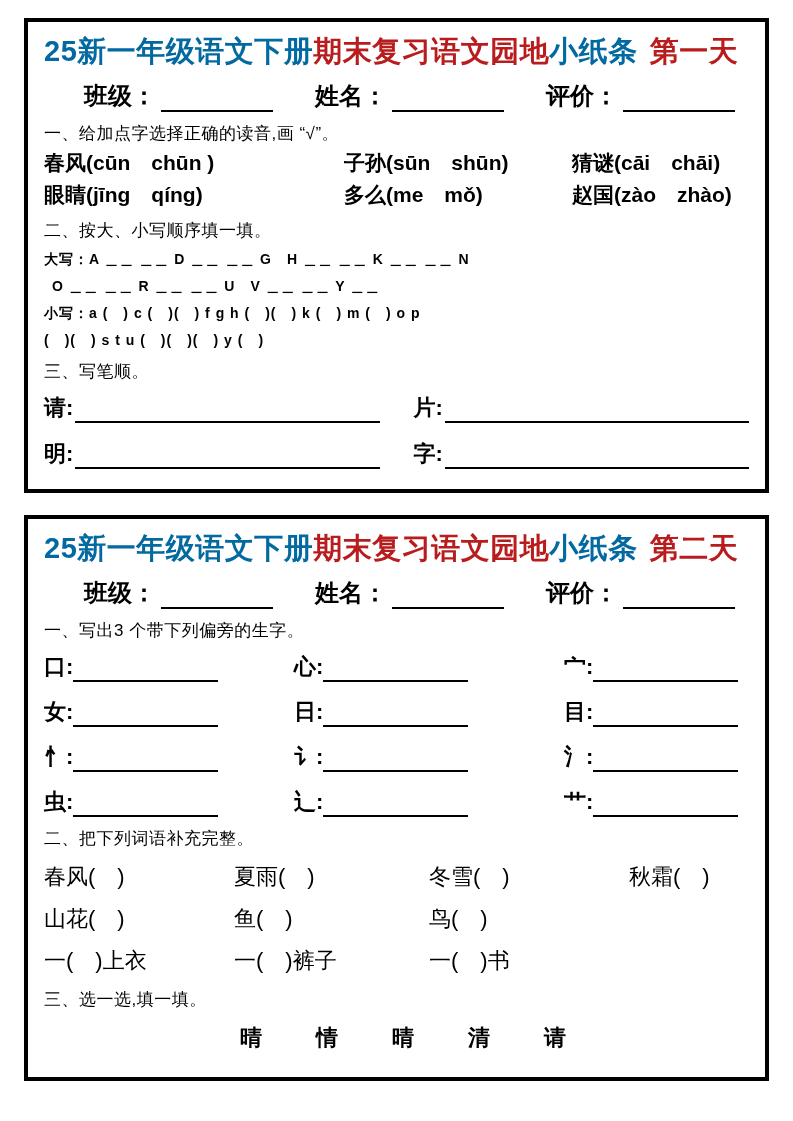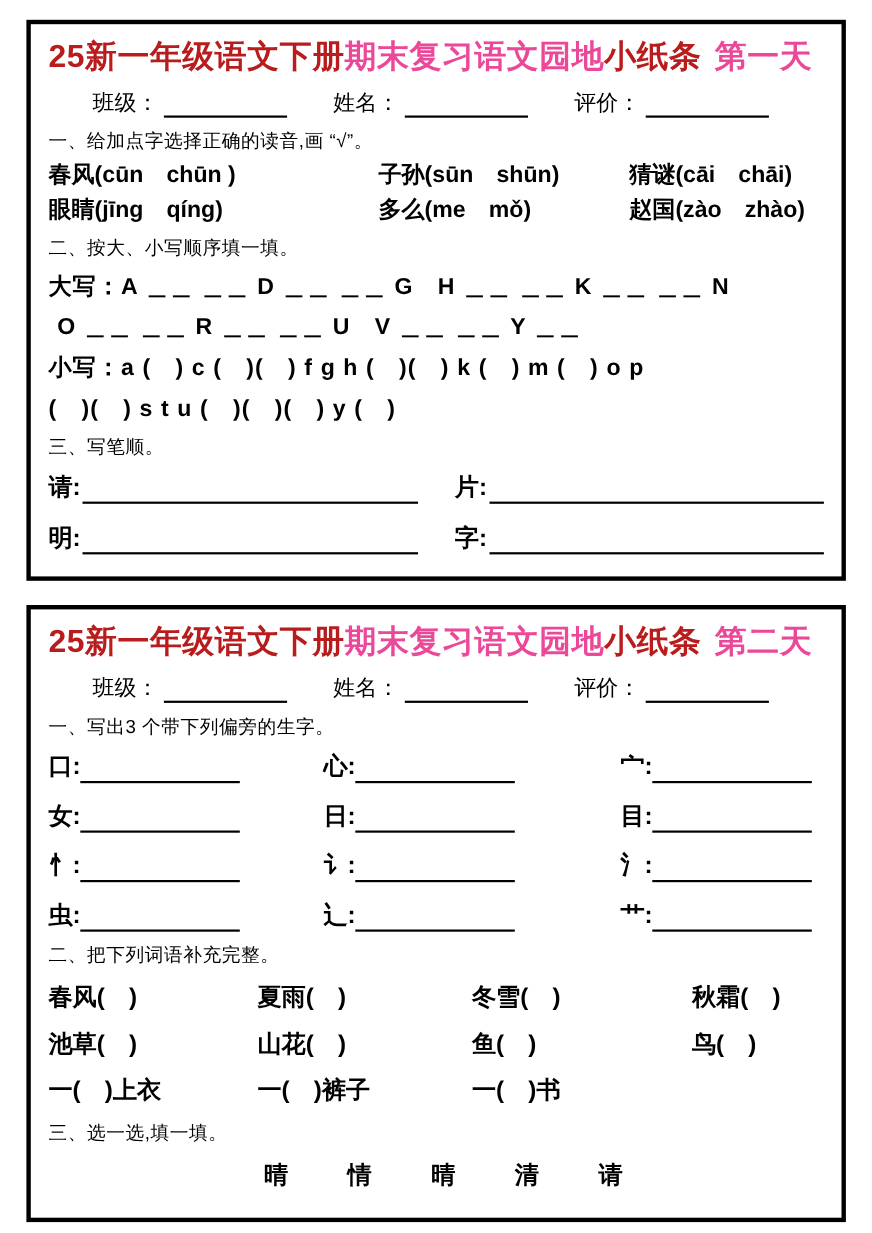--- a/index.html
+++ b/index.html
@@ -7,46 +7,46 @@
   body {
     width:793px; height:1121px;
     font-family:"Liberation Sans","DejaVu Sans",sans-serif;
     color:#000;
     overflow:hidden;
   }
   .sheet { padding:18px 24px 0; display:flex; flex-direction:column; gap:22px; }
   .box { border:4px solid #000; background:#fff; padding:8px 16px 14px; }
 
   .title { font-size:29px; font-weight:900; white-space:nowrap; margin:2px 0 8px; letter-spacing:0.5px; }
-  .t-black { color:#b91c1c;margin-top:28px; }
-  .t-red { color:#ec4899; }
+  .t-black { color:#0369a1;margin-top:28px; }
+  .t-red { color:#b91c1c; }
   .t-day { margin-left:12px; }
 
-  .fields { display:flex; gap:42px; align-items:flex-end; font-size:20px; font-weight:400; margin:2px 0 10px 40px; }
+  .fields { display:flex; gap:42px; align-items:flex-end; font-size:24px; font-weight:700; margin:2px 0 10px 40px; }
   .field { display:flex; align-items:flex-end; }
   .blank { display:inline-block; border-bottom:2px solid #000; height:21px; }
   .field-blank { width:112px; margin-left:5px; }
 
   .heading { font-size:17px; font-weight:400; margin:10px 0 4px; letter-spacing:0.5px; }
 
   .pinyin-row { display:grid; grid-template-columns:300px 228px 1fr; font-size:21px; font-weight:600; margin:4px 0 4px; }
   .pinyin-row:last-of-type { margin-bottom:6px; }
 
-  .abc-line { font-size:21px; font-weight:600; margin:9px 0; letter-spacing:1px; white-space:pre-wrap; }
+  .abc-line { font-size:14px; font-weight:600; margin:9px 0; letter-spacing:1px; white-space:pre-wrap; }
   .abc-indent { margin-left:8px; }
 
   .stroke-grid { display:grid; grid-template-columns:1fr 1fr; column-gap:34px; row-gap:16px; margin:10px 0 6px; }
   .stroke-item { display:flex; align-items:flex-end; font-size:22px; font-weight:700; }
   .write-line { flex:1; border-bottom:2.5px solid #000; height:24px; margin-left:2px; }
 
   .radical-grid { display:grid; grid-template-columns:250px 270px 1fr; row-gap:15px; margin:10px 0 8px; }
   .radical-item { display:flex; align-items:flex-end; font-size:22px; font-weight:700; }
   .rad-line { width:145px; border-bottom:2px solid #000; height:22px; }
 
-  .word-grid { display:grid; grid-template-columns:190px 195px 200px 1fr; font-size:22px; font-weight:700; margin:12px 0; }
+  .word-grid { display:grid; grid-template-columns:190px 195px 200px 1fr; font-size:22px; font-weight:400; margin:12px 0; }
 
   .options-row { display:flex; gap:54px; font-size:22px; font-weight:700; margin:12px 0 10px 196px; }
 </style>
 </head>
 <body>
 
 <div class="sheet">
 
   <section class="box">
     <h1 class="title">
@@ -185,21 +185,20 @@
 
     <div class="heading">二、把下列词语补充完整。</div>
 
     <div class="word-grid">
       <span>春风(　)</span>
       <span>夏雨(　)</span>
       <span>冬雪(　)</span>
       <span>秋霜(　)</span>
     </div>
     <div class="word-grid">
-      <span>池草(　)</span>
       <span>山花(　)</span>
       <span>鱼(　)</span>
       <span>鸟(　)</span>
     </div>
     <div class="word-grid">
       <span>一(　)上衣</span>
       <span>一(　)裤子</span>
       <span>一(　)书</span>
     </div>
 

